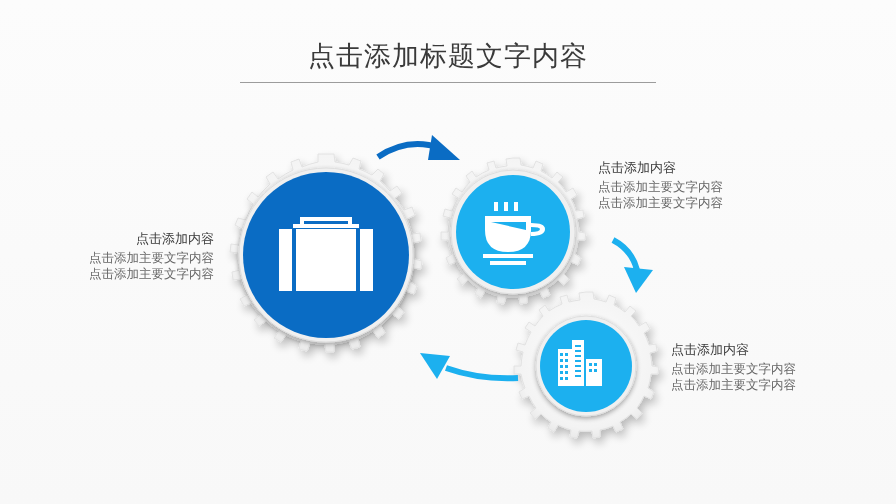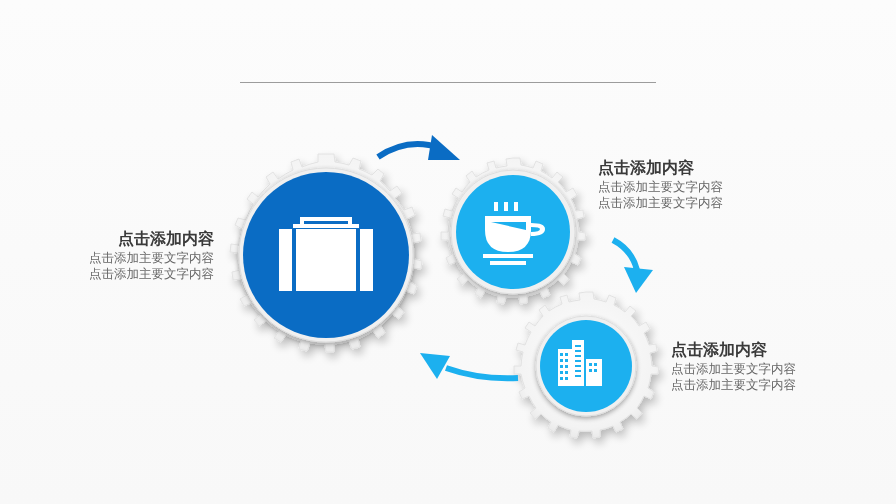--- a/index.html
+++ b/index.html
@@ -2,27 +2,28 @@
 <html><head>
 <meta charset="utf-8">
 <style>
   html,body{margin:0;padding:0;}
   body{width:896px;height:504px;overflow:hidden;background:#fbfbfb;font-family:"DejaVu Sans","Liberation Sans",sans-serif;position:relative;}
   .slide{position:absolute;left:0;top:0;width:896px;height:504px;background:linear-gradient(180deg,#fcfcfc 0%,#f8f8f8 100%);}
   .title{position:absolute;left:240px;top:38px;width:416px;text-align:center;font-size:27px;color:#3a3a3a;letter-spacing:1px;}
   .title-rule{position:absolute;left:240px;top:82px;width:416px;height:1px;background:#9c9c9c;}
   .diagram{position:absolute;left:0;top:0;width:896px;height:504px;}
   .label{position:absolute;color:#666;font-size:12.5px;line-height:16px;}
-  .label .head{font-weight:bold;color:#3a3a3a;font-size:16px;line-height:22px;}
+  .label .head{font-weight:normal;color:#3a3a3a;font-size:13px;line-height:22px;}
   .label.right-align{text-align:right;}
 </style>
 </head>
 <body>
 
 <div class="slide">
+  <div class="title">点击添加标题文字内容</div>
   <div class="title-rule"></div>
 
   <svg class="diagram" width="896" height="504" viewBox="0 0 896 504">
     <defs>
       <filter id="shadow" x="-30%" y="-30%" width="160%" height="160%">
         <feGaussianBlur in="SourceAlpha" stdDeviation="4"></feGaussianBlur>
         <feOffset dx="3" dy="5" result="ob"></feOffset>
         <feComponentTransfer>
             <feFuncA type="linear" slope="0.25"></feFuncA>
           </feComponentTransfer>

